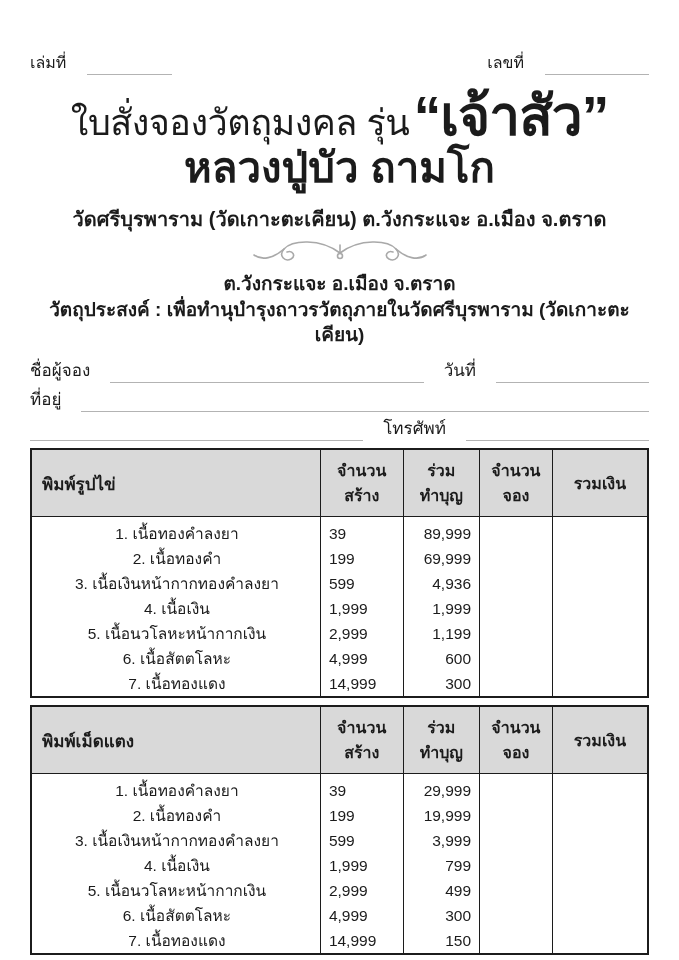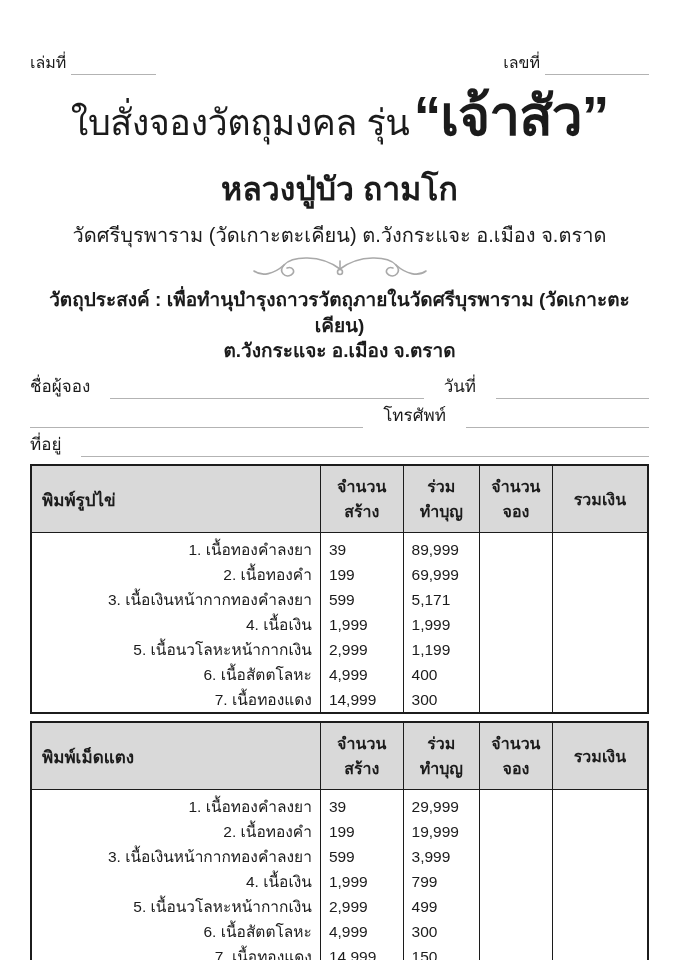--- a/index.html
+++ b/index.html
@@ -7,31 +7,31 @@
   body {
     width: 679px; height: 960px;
     font-family: "Liberation Sans", "DejaVu Sans", sans-serif;
     color: #1b1b1b;
     overflow: hidden;
   }
   .page { width: 679px; height: 960px; padding: 50px 30px 0 30px; background: #fff; }
 
   
   .topline { display: flex; justify-content: space-between; align-items: flex-end; font-size: 16px; }
-  .topfield { display: flex; align-items: flex-end; gap: 5px; }
+  .topfield { display: flex; align-items: flex-end; gap: 21px; }
   .fline { display: inline-block; border-bottom: 1.5px solid #b3b3b3; height: 18px; }
   .w85  { width: 85px; }
   .w104 { width: 104px; }
 
   
   .title { text-align: center; margin-top: 14px; line-height: 1; white-space: nowrap; }
   .title .prefix { font-size: 36px; font-weight: 400; letter-spacing: -0.5px; }
   .title .big    { font-size: 55px; font-weight: 900; letter-spacing: -1px; }
-  .monk { text-align: center; font-size: 32px; font-weight: 900; margin-top: 28px; line-height: 1.1; }
-  .temple { text-align: center; font-size: 20px; font-weight: 400; margin-top: 12px; }
+  .monk { text-align: center; font-size: 42px; font-weight: 900; margin-top: 1px; line-height: 1.1; }
+  .temple { text-align: center; font-size: 20px; font-weight: 700; margin-top: 12px; }
   .flourish { text-align: center; margin-top: 4px; height: 32px; }
   .purpose { text-align: center; font-size: 19px; font-weight: 700; line-height: 1.35; }
 
   
   .frow { display: flex; align-items: flex-end; gap: 20px; font-size: 17px; height: 27px; margin-top: 2px; }
   .frow .grow { flex: 1; }
   .frow .fx205 { flex: 2.05; }
   .frow .fx1   { flex: 1; }
   .frow .fx182 { flex: 1.82; }
   .form-block { margin-top: 8px; }
@@ -50,23 +50,23 @@
   table.order { border: 2px solid #1c1c1c; }
   table.order tbody td {
     border-left: 1.8px solid #1c1c1c;
     border-right: 1.8px solid #1c1c1c;
     font-size: 15.5px;
     height: 23px;
     padding: 0 8px;
     vertical-align: middle;
   }
   table.order tbody tr:first-child td { padding-top: 4px; }
-  td.c-name  { text-align: right; padding-left: 10px !important; }
+  td.c-name  { text-align: center; padding-left: 10px !important; }
   td.c-made  { text-align: left; padding-right: 12px !important; }
-  td.c-don   { text-align: left; }
+  td.c-don   { text-align: right; }
   .mt2 { margin-top: 3px; }
 
   
   .notes-total { display: flex; margin-top: 6px; align-items: flex-start; }
   .notes { width: 371px; text-align: center; font-size: 15px; font-weight: 700; line-height: 1.45; padding-top: 1px; }
   table.total { border-collapse: collapse; width: 248px; table-layout: fixed; }
   table.total td { border: 1.8px solid #1c1c1c; height: 28px; text-align: center; vertical-align: middle; }
   table.total .lbl { font-size: 17px; font-weight: 700; }
   svg.orn { stroke: #a9a9a9; fill: none; stroke-width: 1.6; stroke-linecap: round; }
 </style>
@@ -97,38 +97,38 @@
     <svg class="orn" width="180" height="28" viewBox="0 0 180 28">
       <path d="M90 14 C70 -1 42 1 34 10 C28 17 35 23 41 20 C46 17 43 11 37 13"></path>
       <path d="M90 14 C110 -1 138 1 146 10 C152 17 145 23 139 20 C134 17 137 11 143 13"></path>
       <path d="M34 10 C24 19 12 22 4 16"></path>
       <path d="M146 10 C156 19 168 22 176 16"></path>
       <path d="M90 14 L90 6"></path>
       <circle cx="90" cy="17" r="2.5"></circle>
     </svg>
   </div>
 
+  <div class="purpose">ต.วังกระแจะ อ.เมือง จ.ตราด</div>
   <div class="purpose">วัตถุประสงค์ : เพื่อทำนุบำรุงถาวรวัตถุภายในวัดศรีบุรพาราม (วัดเกาะตะเคียน)</div>
-  <div class="purpose">ต.วังกระแจะ อ.เมือง จ.ตราด</div>
 
   <div class="form-block">
     <div class="frow">
       <span>ชื่อผู้จอง</span>
       <span class="fline fx205"></span>
       <span>วันที่</span>
       <span class="fline fx1"></span>
     </div>
     <div class="frow">
+      <span>ที่อยู่</span>
+      <span class="fline grow"></span>
+    </div>
+    <div class="frow">
       <span class="fline fx182"></span>
       <span>โทรศัพท์</span>
       <span class="fline fx1"></span>
-    </div>
-    <div class="frow">
-      <span>ที่อยู่</span>
-      <span class="fline grow"></span>
     </div>
   </div>
 
   <table class="order">
     <colgroup>
         <col style="width:46.9%">
         <col style="width:13.4%">
         <col style="width:12.4%">
         <col style="width:11.8%">
         <col style="width:15.5%">
@@ -153,42 +153,42 @@
       <tr>
           <td class="c-name">2. เนื้อทองคำ</td>
           <td class="c-made">199</td>
           <td class="c-don">69,999</td>
           <td></td>
           <td></td>
         </tr>
       <tr>
           <td class="c-name">3. เนื้อเงินหน้ากากทองคำลงยา</td>
           <td class="c-made">599</td>
-          <td class="c-don">5,171</td>
+          <td class="c-don">4,936</td>
           <td></td>
           <td></td>
         </tr>
       <tr>
           <td class="c-name">4. เนื้อเงิน</td>
           <td class="c-made">1,999</td>
           <td class="c-don">1,999</td>
           <td></td>
           <td></td>
         </tr>
       <tr>
           <td class="c-name">5. เนื้อนวโลหะหน้ากากเงิน</td>
           <td class="c-made">2,999</td>
           <td class="c-don">1,199</td>
           <td></td>
           <td></td>
         </tr>
       <tr>
           <td class="c-name">6. เนื้อสัตตโลหะ</td>
           <td class="c-made">4,999</td>
-          <td class="c-don">400</td>
+          <td class="c-don">600</td>
           <td></td>
           <td></td>
         </tr>
       <tr>
           <td class="c-name">7. เนื้อทองแดง</td>
           <td class="c-made">14,999</td>
           <td class="c-don">300</td>
           <td></td>
           <td></td>
         </tr>

